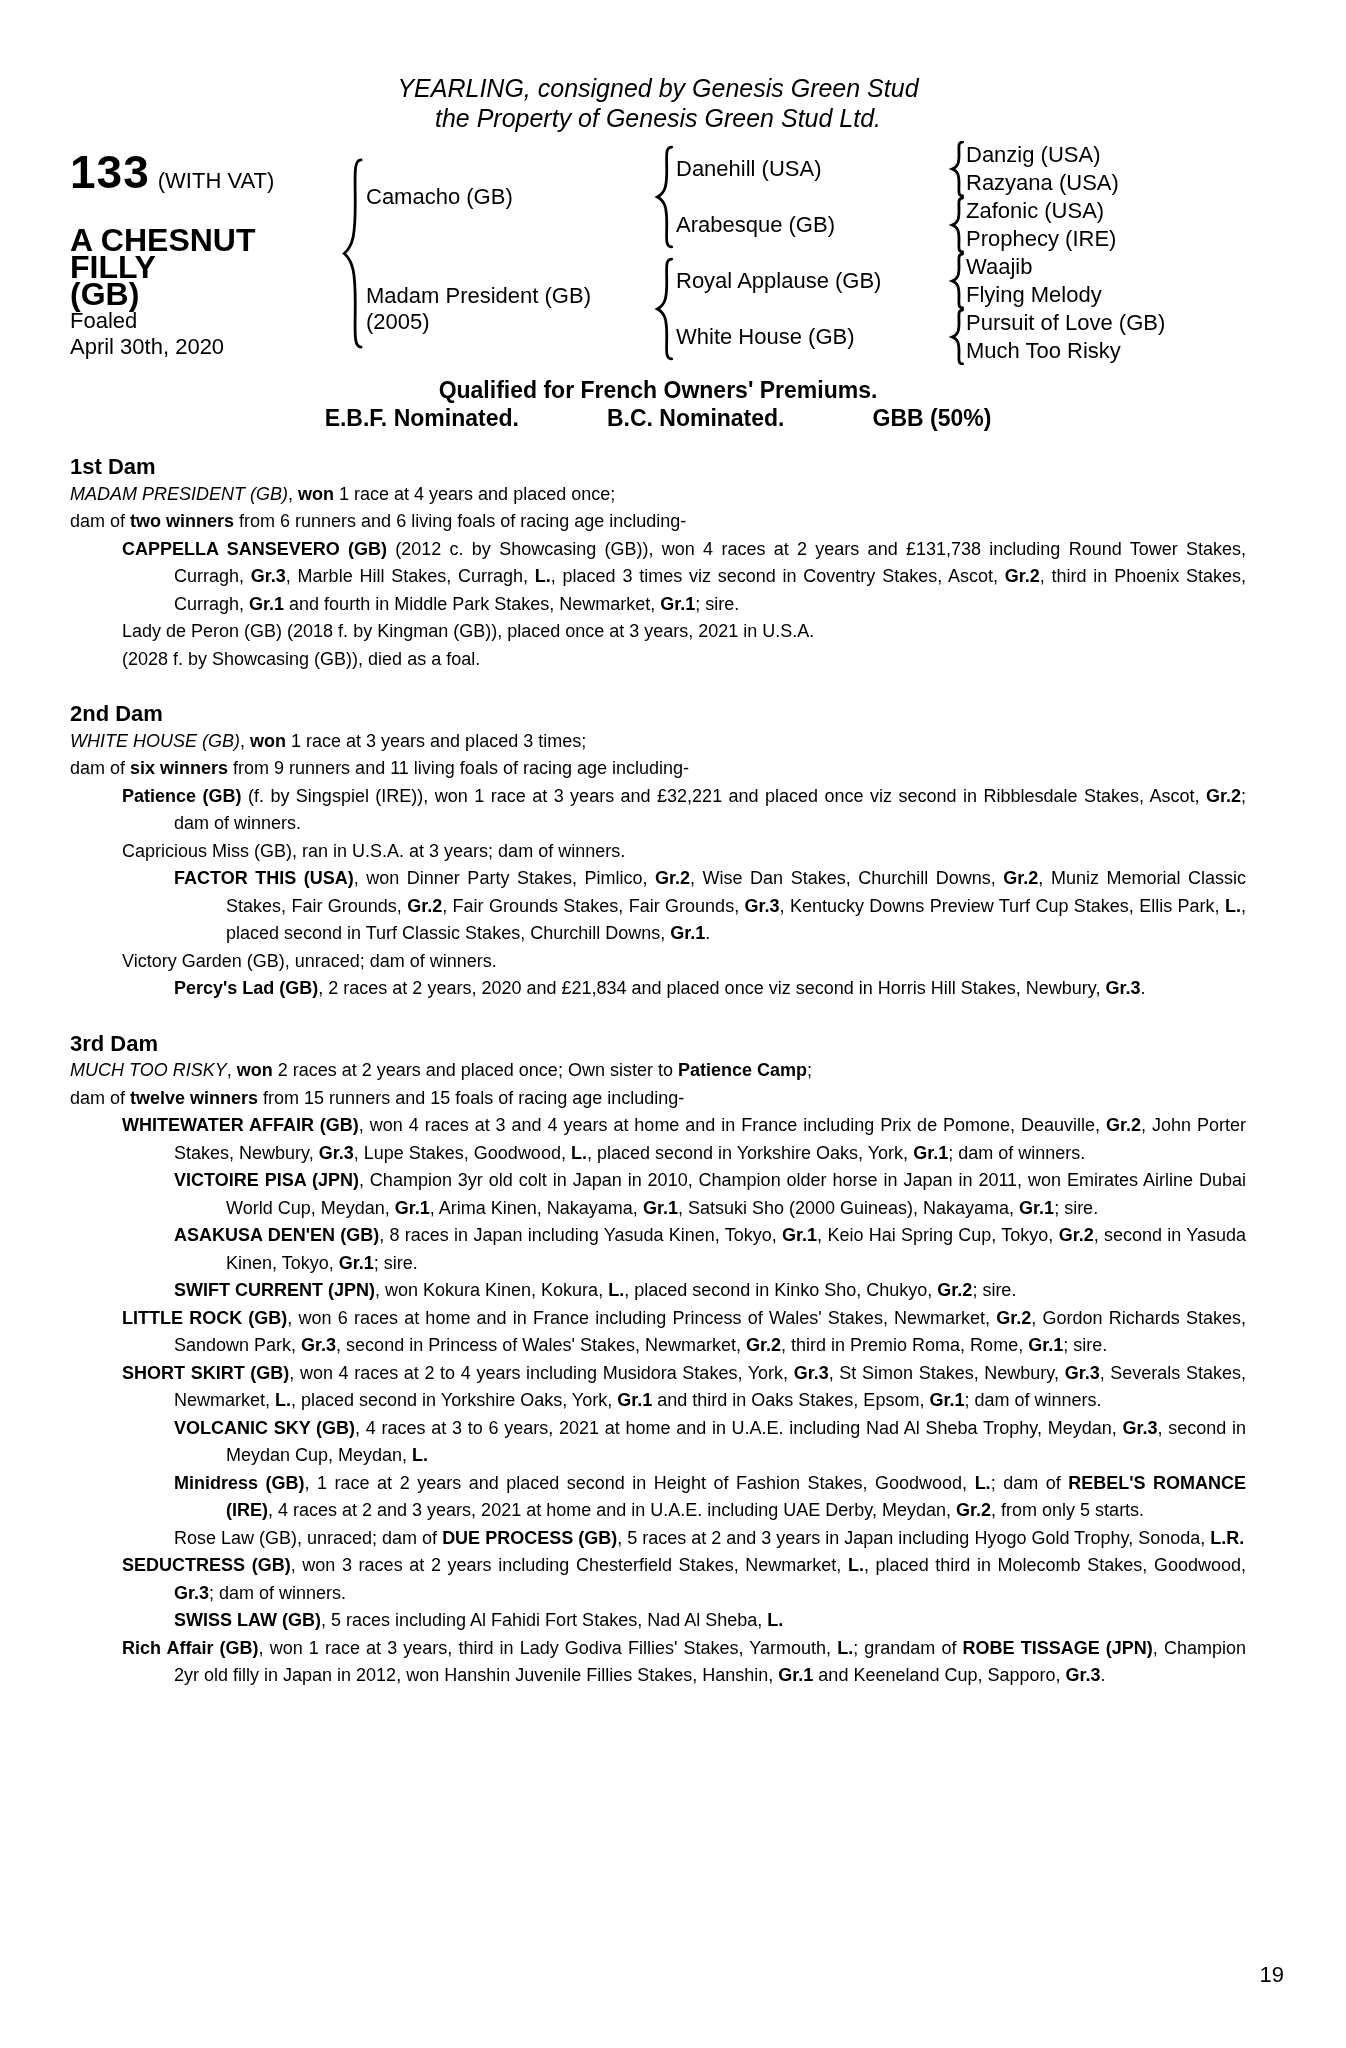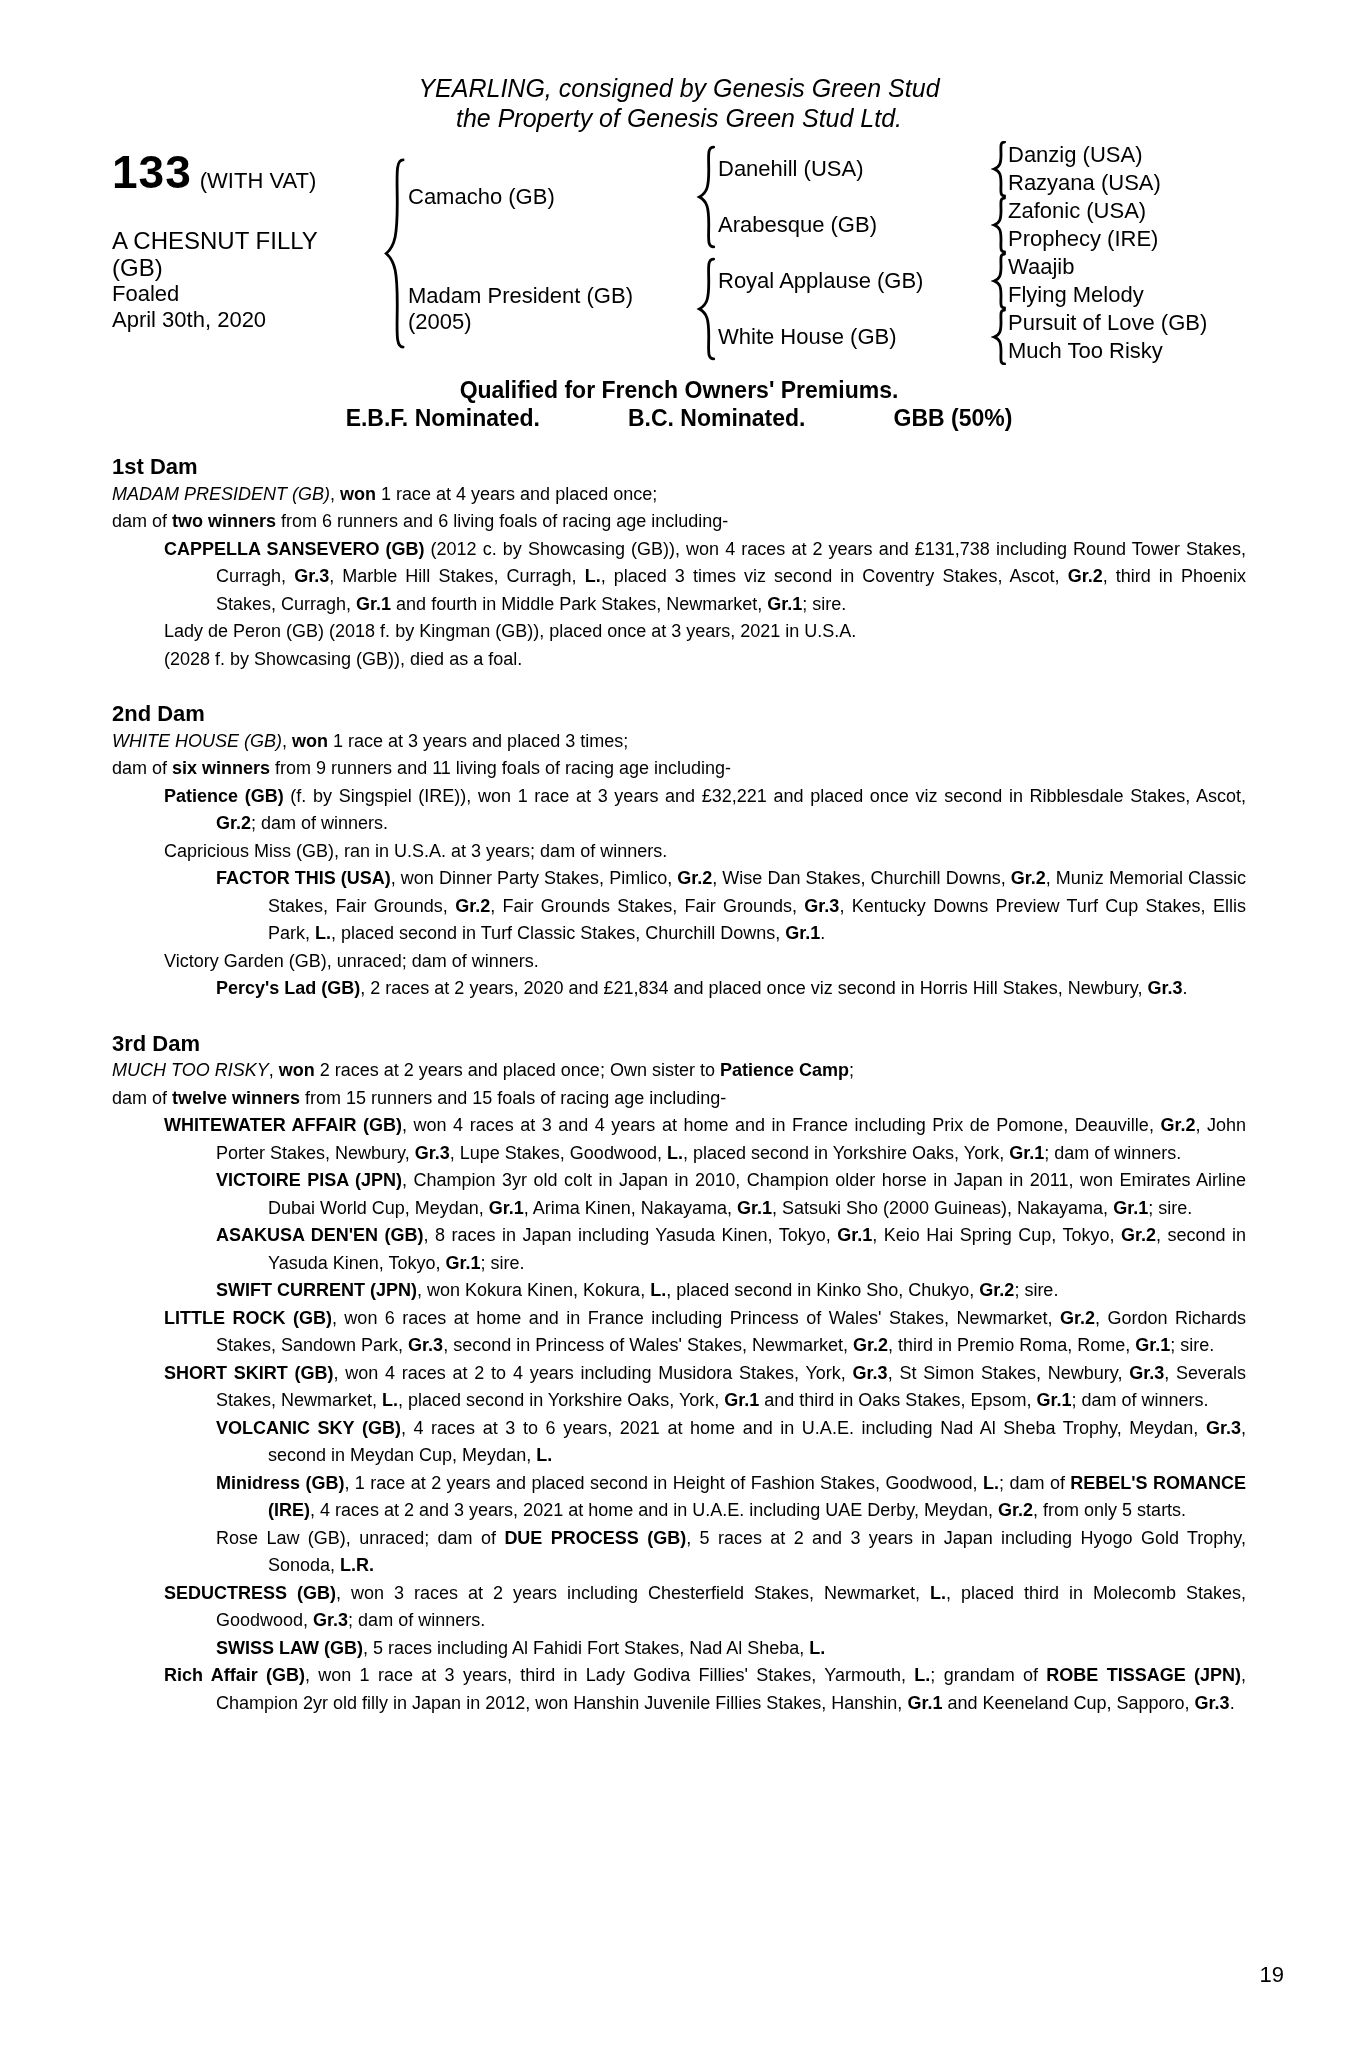--- a/index.html
+++ b/index.html
@@ -1,33 +1,33 @@
 <!DOCTYPE html>
 <html><head>
 <meta charset="utf-8">
 <style>
   html,body { margin:0; padding:0; background:#ffffff; }
   .page {
     position:relative; width:1346px; height:2048px;
     background:#ffffff; color:#000000; overflow:hidden;
     font-family:"Liberation Sans", sans-serif;
   }
-  .content { padding:73px 100px 0 112px; }
+  .content { padding:73px 100px 0 70px; }
 
   
   .hdr-line { text-align:center; font-style:italic; font-size:25px; line-height:30px; }
   .stand-line { font-weight:bold; font-size:23px; line-height:28px; margin-top:6px; }
 
   
   .ped { position:relative; height:235px; margin-top:8px; }
   .lot-block { position:absolute; left:0; top:6px; width:280px; }
   .lot-line { white-space:nowrap; }
   .lot-num { font-weight:bold; font-size:46px; line-height:50px; letter-spacing:1px; }
   .lot-vat { font-size:22px; margin-left:8px; }
-  .lot-desc { font-weight:normal; font-size:24px; line-height:27px; }
+  .lot-desc { font-weight:bold; font-size:32px; line-height:27px; }
   .lot-desc.first { margin-top:30px; }
   .lot-foaled { font-size:22px; line-height:26px; }
 
   .ped-grid {
     position:absolute; left:268px; top:0; right:0;
     display:grid;
     grid-template-columns:28px 286px 24px 272px 18px 1fr;
     grid-template-rows:repeat(8, 28px);
   }
   .pcell { display:flex; align-items:center; font-size:22px; white-space:nowrap; }

